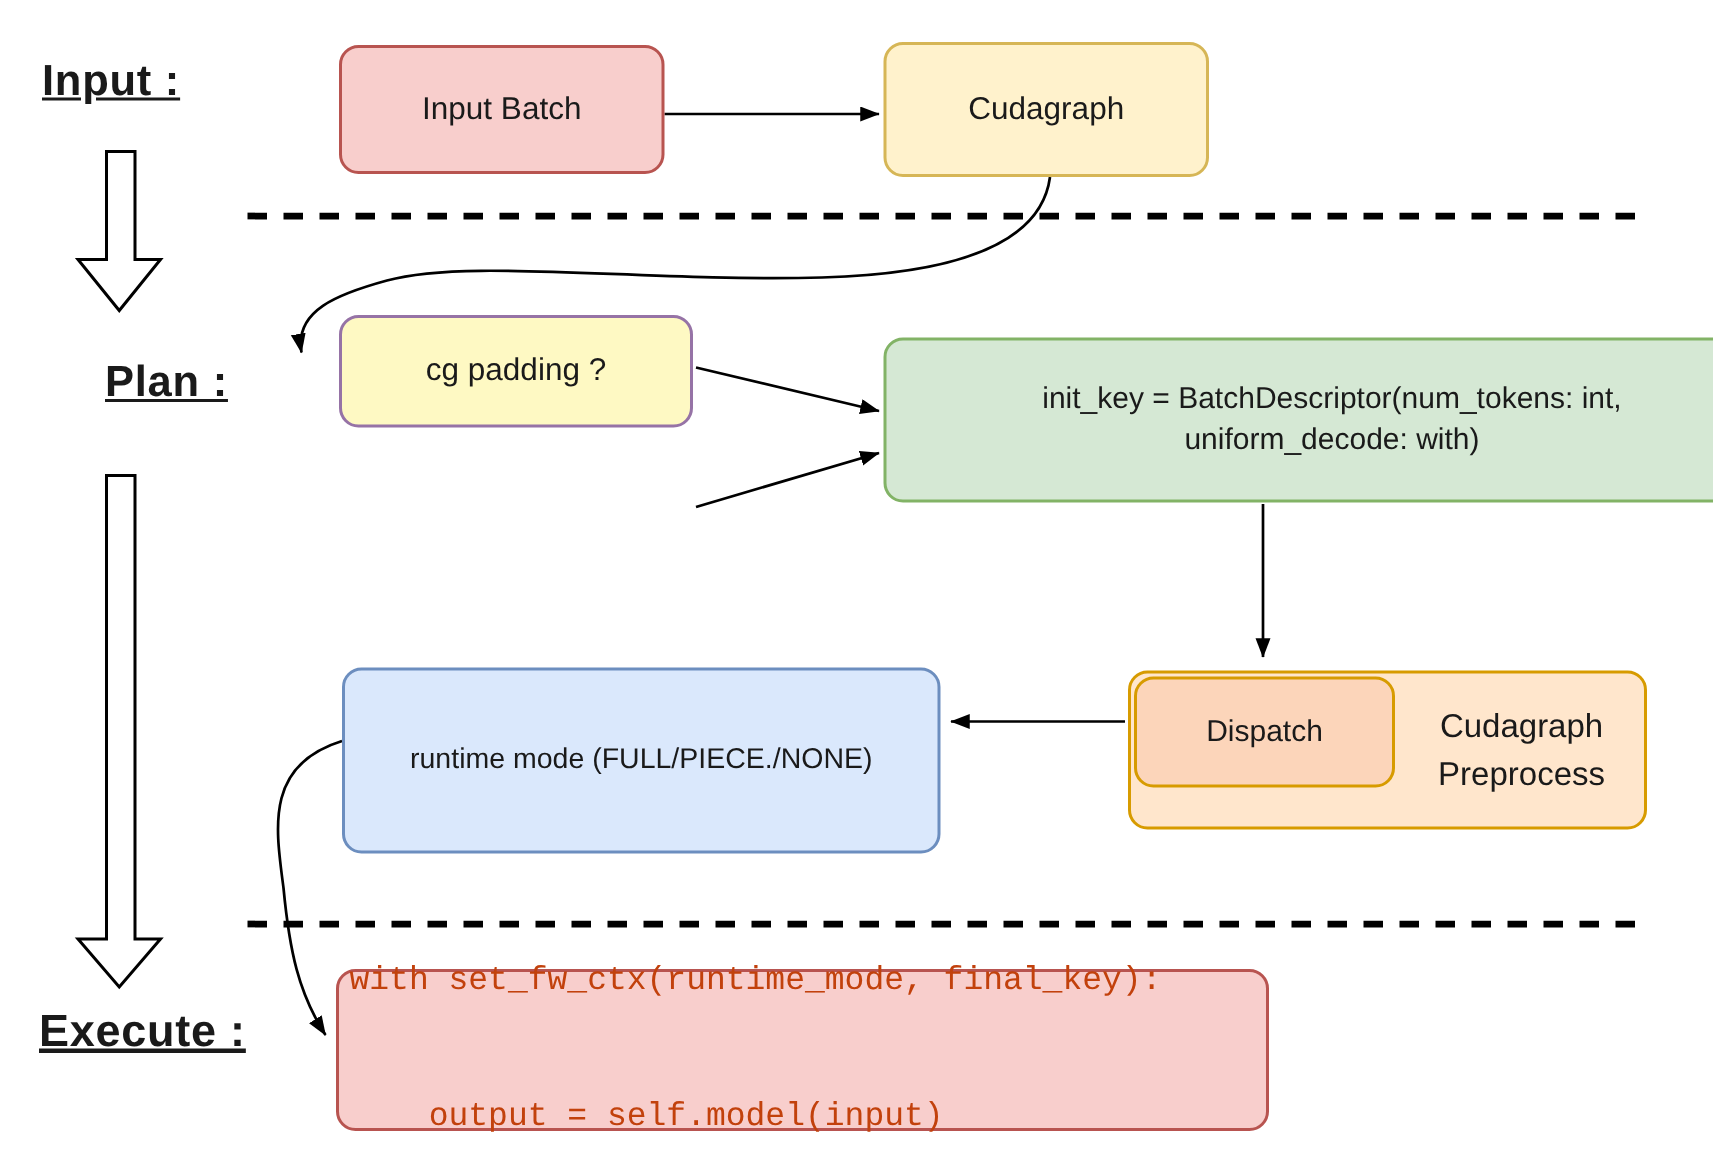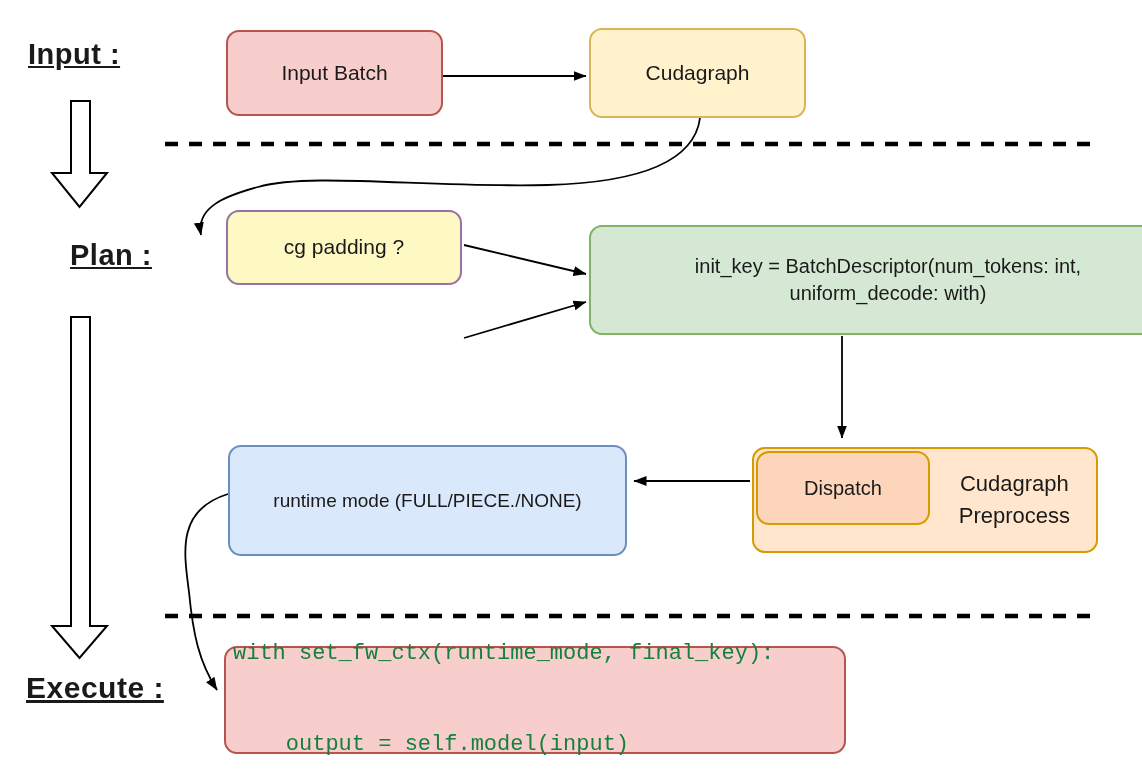--- a/index.html
+++ b/index.html
@@ -20,21 +20,21 @@
   .green {background:#d5e8d4;border-color:#82b366;}
   .blue  {background:#dae8fc;border-color:#6c8ebf;}
   .orange-light{background:#ffe6cc;border-color:#d79b00;}
   .orange-dark {background:#fcd5ba;border-color:#d79b00;}
   .fs21{font-size:21px;}
   .fs20{font-size:20px;}
   .fs19{font-size:19px;}
   .fs22{font-size:22px;line-height:1.45;}
   .code{
     font-family:"Liberation Mono",monospace;font-size:22px;line-height:1.38;
-    color:#15803d;justify-content:flex-start;text-align:left;padding-left:7px;
+    color:#c2410c;justify-content:flex-start;text-align:left;padding-left:7px;
     white-space:pre;
   }
   .multiline span{display:block;}
 </style>
 </head>
 <body>
 
 <div id="canvas">
 
   <svg id="wires" viewBox="0 0 1142 770" xmlns="http://www.w3.org/2000/svg">
@@ -87,21 +87,21 @@
   <div class="node orange-light fs22 multiline" style="left:752px;top:447px;width:346px;height:106px;justify-content:flex-end;padding-right:26px;">
     <div>
       <span>Cudagraph</span>
       <span>Preprocess</span>
     </div>
   </div>
   <div class="node orange-dark fs20" style="left:756px;top:451px;width:174px;height:74px;">
     <span>Dispatch</span>
   </div>
 
-  <div class="node blue fs19 multiline" style="left:228px;top:445px;width:399px;height:111px;">
+  <div class="node blue fs19 multiline" style="left:228px;top:445px;width:399px;height:124px;">
     <div>
       <span>runtime mode (FULL/PIECE./NONE)</span>
     </div>
   </div>
 
   <div class="node red code multiline" style="left:224px;top:646px;width:622px;height:108px;">
     <div>
       <span>with set_fw_ctx(runtime_mode, final_key):</span>
       <span>    output = self.model(input)</span>
     </div>

